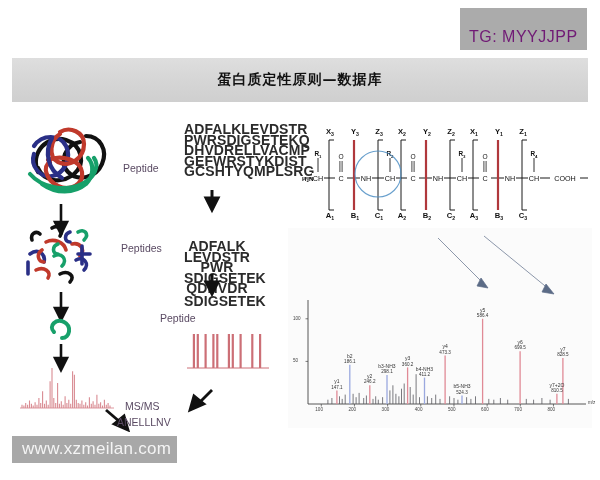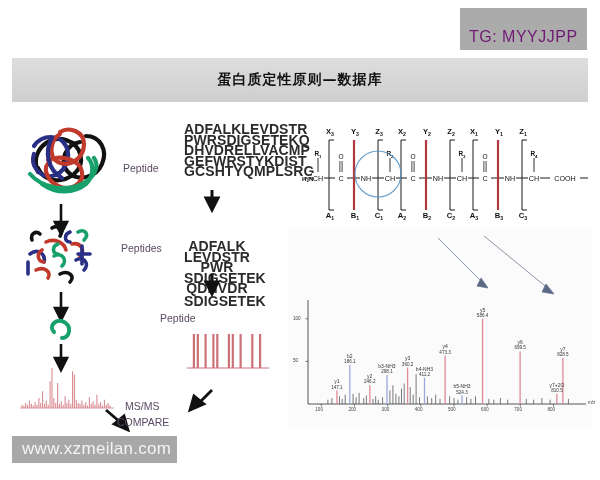--- a/index.html
+++ b/index.html
@@ -214,21 +214,21 @@
     <g stroke="#111" stroke-width="2.8" fill="#111">
       <line x1="98" y1="298" x2="112" y2="310"></line>
       <polygon points="106,312 116,304 120,318"></polygon>
     </g>
   </svg>
 
   <div class="wflabel" style="left:123px;top:162px;">Peptide</div>
   <div class="wflabel" style="left:121px;top:242px;">Peptides</div>
   <div class="wflabel" style="left:124px;top:312px;padding-left:36px;">Peptide</div>
   <div class="wflabel" style="left:125px;top:366px;margin-top:34px;">MS/MS</div>
-  <div class="wflabel" style="left:117px;top:416px;">COMPARE</div>
+  <div class="wflabel" style="left:117px;top:416px;">ANELLLNV</div>
 
   <div class="seqblock" style="left:184px;top:124px;">ADFALKLEVDSTR
 PWRSDIGSETEKQ
 DHVDRELLVACMP
 GEFWRSTYKDIST
 GCSHTYQMPLSRG</div>
 
   <svg class="abs" style="left:196px;top:188px;" width="40" height="26">
     <g stroke="#111" stroke-width="3" fill="#111">
       <line x1="16" y1="2" x2="16" y2="12"></line>

